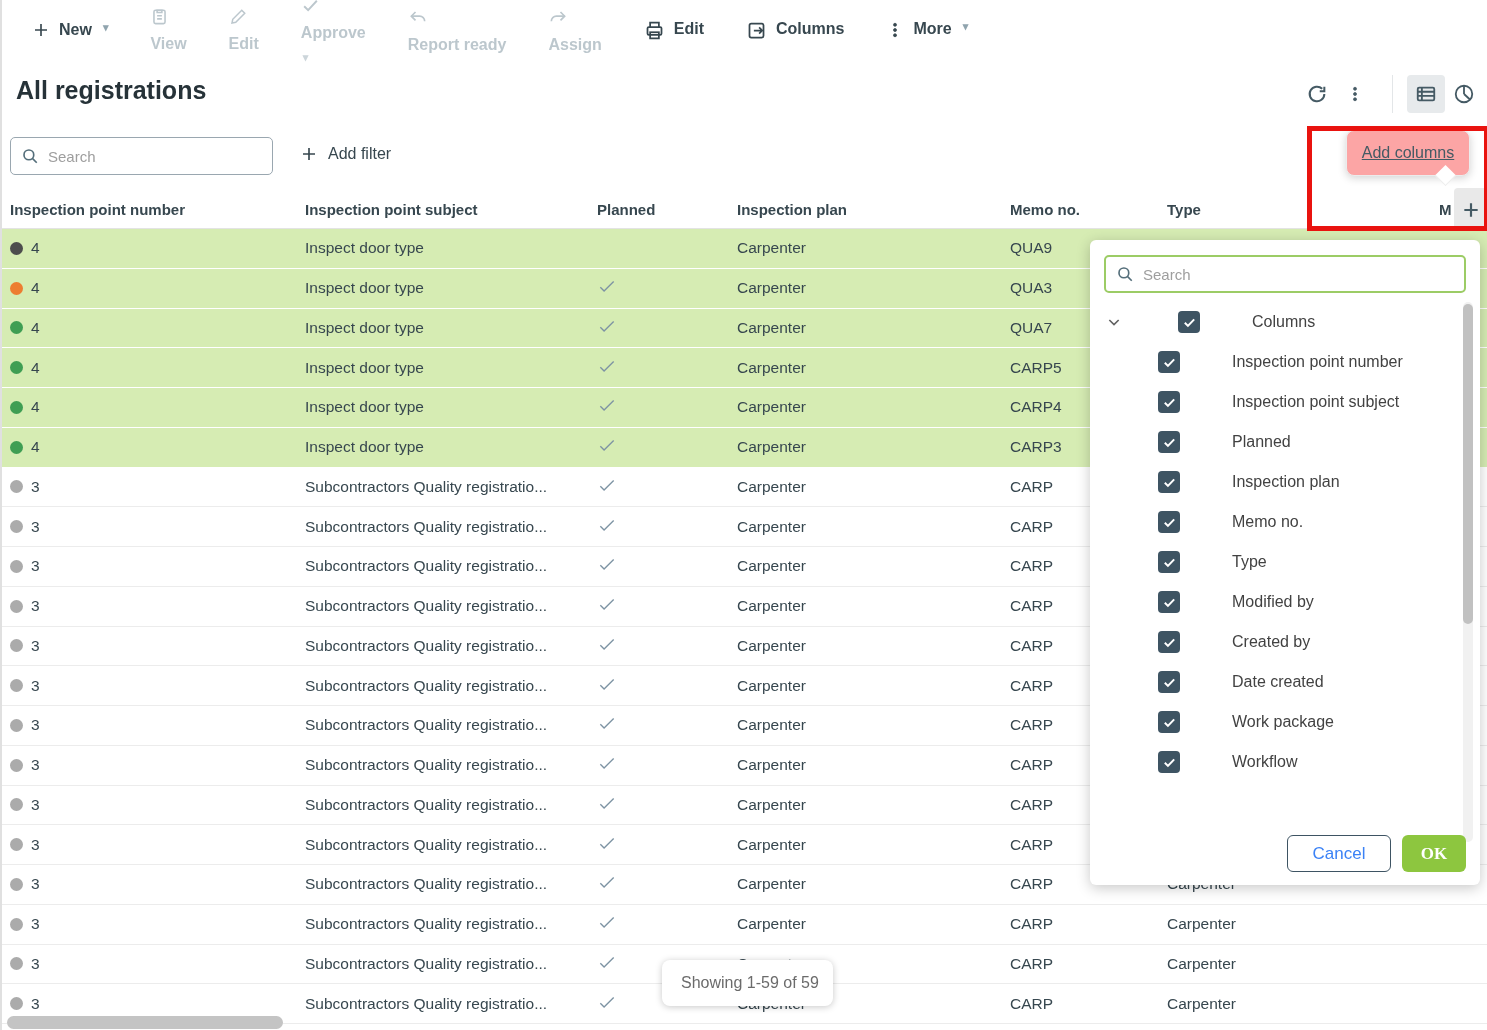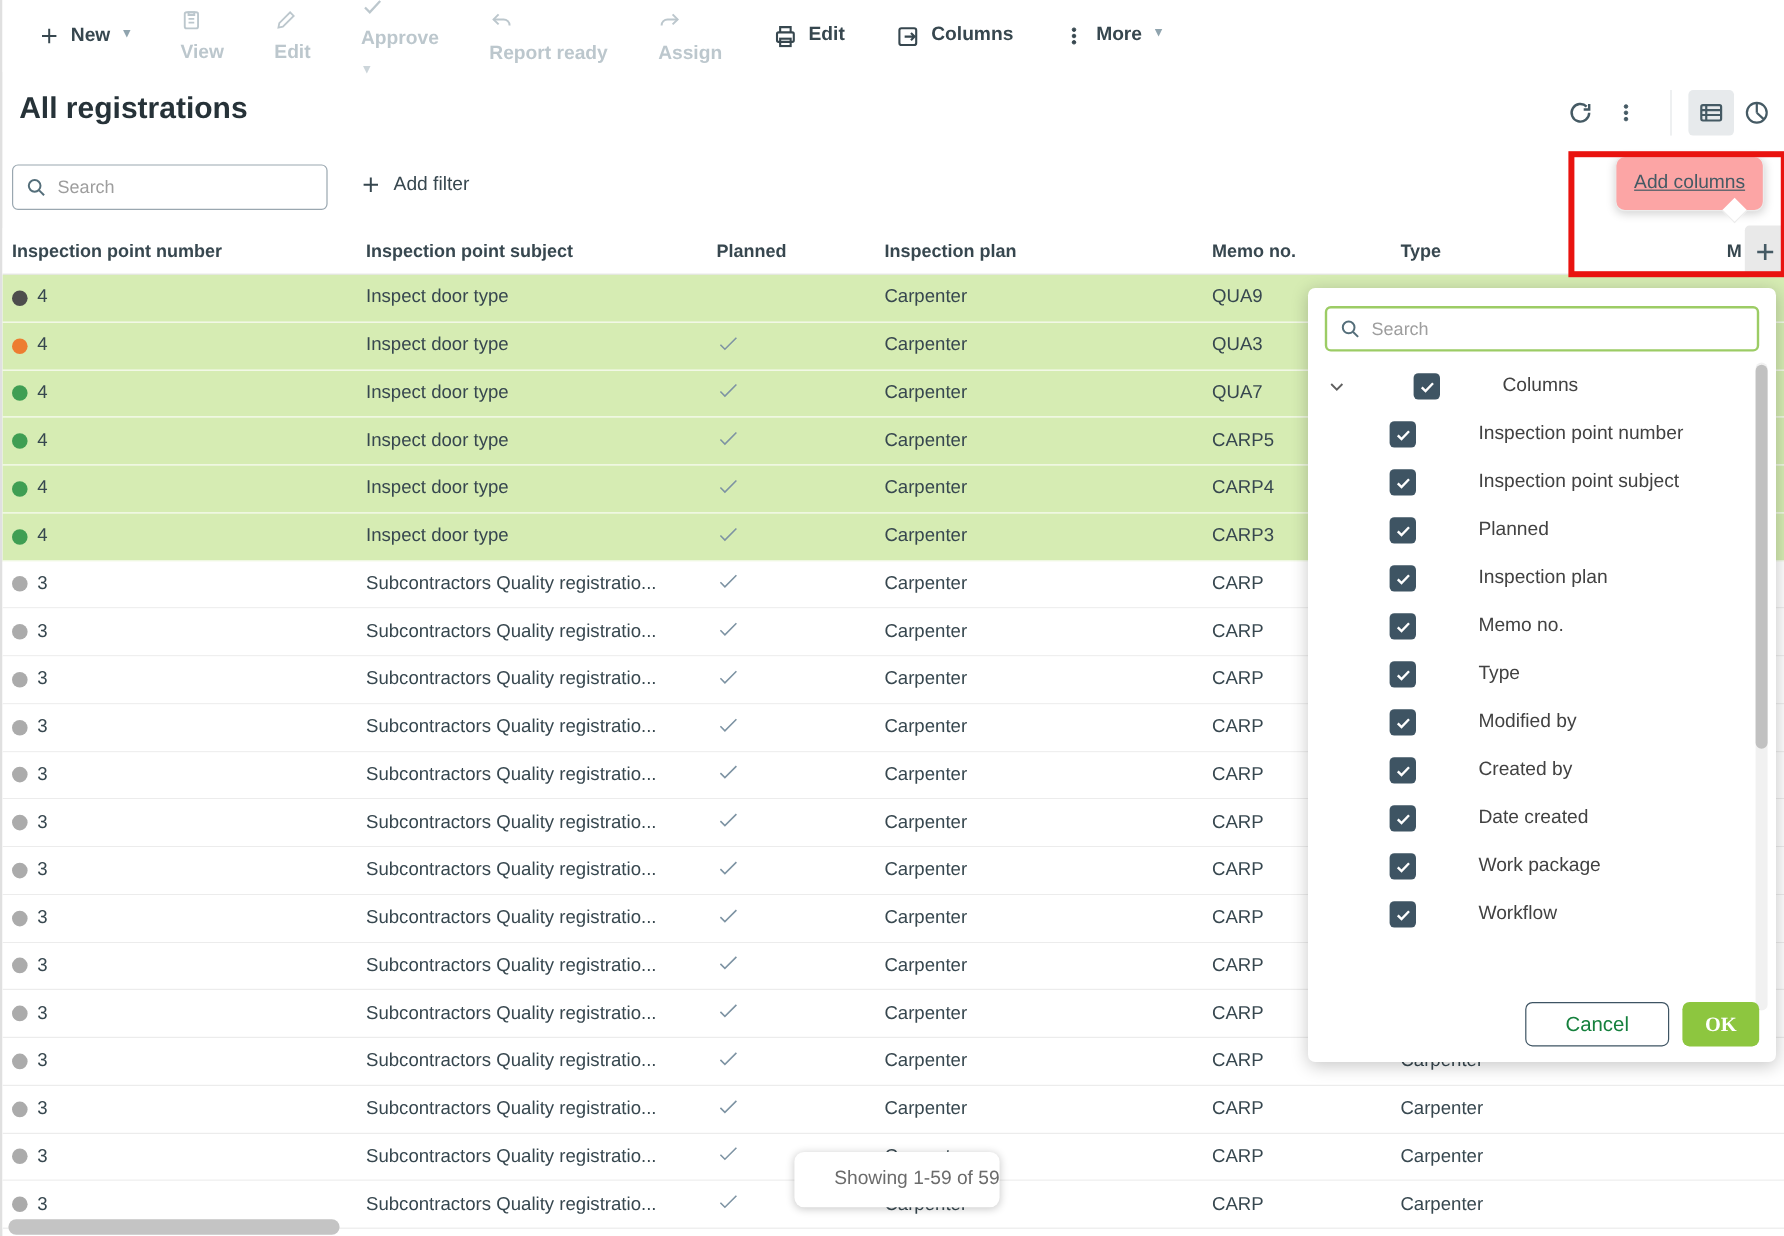--- a/index.html
+++ b/index.html
@@ -103,28 +103,28 @@
   .expander svg { stroke:#616161; }
   .cbx {
     width:22px; height:22px; border-radius:4px; background:#3e5463; flex:0 0 auto;
     display:flex; align-items:center; justify-content:center; margin-right:12px; cursor:pointer;
   }
   .cbx svg { stroke:#fff; }
   .panel-scroll-track { position:absolute; right:7px; top:62px; width:10px; height:540px; background:#f1f1f1; border-radius:5px; }
   .panel-scroll-thumb { position:absolute; right:7px; top:64px; width:10px; height:320px; background:#c1c1c1; border-radius:5px; cursor:pointer; }
   .panel-buttons { position:absolute; right:14px; bottom:13px; display:flex; gap:11px; }
   .btn { height:37px; border-radius:6px; font-size:17px; font-family:inherit; cursor:pointer; display:flex; align-items:center; justify-content:center; }
-  .btn-cancel { width:120px; background:#fff; border:1px solid #3e5463; color:#15803d; }
+  .btn-cancel { width:104px; background:#fff; border:1px solid #3e5463; color:#3b82f6; }
   .btn-ok { width:64px; background:#8dc63f; border:none; color:#fff; font-weight:700;font-family:Liberation Serif, serif; }
 
   
   .showing-pill {
     position:absolute; left:660px; top:960px; width:171px; height:46px; z-index:15;
     background:#fff; border-radius:8px; box-shadow:0 1px 7px rgba(0,0,0,.22);
-    display:flex; align-items:center; justify-content:flex-end; font-size:16px; color:#6b6b6b;padding-left:19px;
+    display:flex; align-items:center; justify-content:flex-start; font-size:16px; color:#6b6b6b;padding-left:19px;
   }
   .h-scrollbar { position:absolute; left:5px; top:1016px; width:276px; height:13px; background:#c4c4c4; border-radius:7px; z-index:15; cursor:pointer; }
 </style>
 </head>
 <body>
 
 <div class="page">
 
   <div class="toolbar">
     <div class="tb-item">

